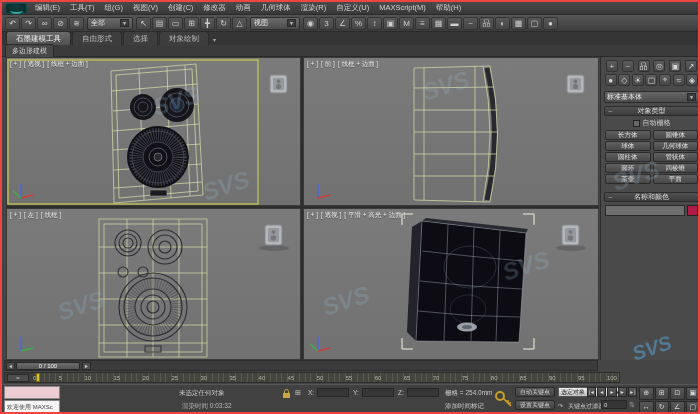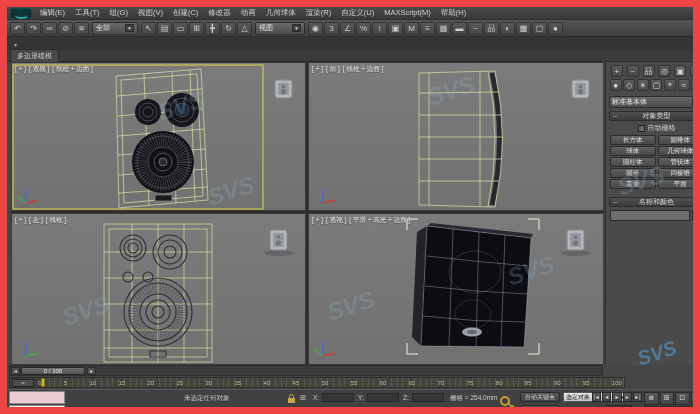--- a/index.html
+++ b/index.html
@@ -1,17 +1,17 @@
 <!DOCTYPE html>
 <html><head>
 <meta charset="utf-8">
 <style>
 *{box-sizing:border-box;margin:0;padding:0}
 body{font-family:"Liberation Sans",sans-serif;background:#222}
-#app{position:relative;width:700px;height:414px;background:#454545;border:7px solid #ef4444;overflow:hidden}
+#app{position:relative;width:700px;height:414px;background:#454545;border:2px solid #ef4444;overflow:hidden}
 
 #menubar{position:absolute;left:0;top:0;width:700px;height:13px;background:linear-gradient(#4a4a4a,#383838);display:flex;align-items:center;border-bottom:1px solid #2c2c2c}
 #applogo{width:22px;height:11px;margin:0 3px;border-radius:3px;background:radial-gradient(circle at 50% 20%,#0f3d3d,#0a2a2a);border:1px solid #0c4c4c;position:relative}
 #applogo:after{content:"";position:absolute;left:4px;top:3px;width:13px;height:5px;border-bottom:2px solid #2fa8a8;border-radius:50%}
 .menu-item{font-size:7.5px;color:#d2d2d2;padding:0 5px;line-height:12px;white-space:nowrap}
 
 #toolbar{position:absolute;left:0;top:13px;width:700px;height:17px;background:linear-gradient(#555,#3e3e3e);display:flex;align-items:center;padding-left:3px;border-bottom:1px solid #2a2a2a}
 .tool-icons{display:flex;gap:1px}
 .ticon{width:15px;height:13px;font-size:8px;color:#cfcfcf;background:linear-gradient(#585858,#464646);border:1px solid #333;border-radius:2px;display:flex;align-items:center;justify-content:center;overflow:hidden}
 .tdrop{height:13px;background:linear-gradient(#6a6a6a,#4d4d4d);border:1px solid #2d2d2d;border-radius:2px;color:#e4e4e4;font-size:7px;display:flex;align-items:center;padding:0 3px;margin:0 3px;gap:4px}
@@ -139,20 +139,27 @@
         <div class="ticon">~</div>
         <div class="ticon">品</div>
         <div class="ticon">◐</div>
         <div class="ticon">▩</div>
         <div class="ticon">▢</div>
         <div class="ticon">●</div>
       </div>
   </div>
 
   <div id="ribbon-tabs">
+    <div style="display:flex;gap:1px">
+
+    <div class="rtab active">石墨建模工具</div>
+        <div class="rtab">自由形式</div>
+        <div class="rtab">选择</div>
+        <div class="rtab">对象绘制</div>
+      </div>
     <div class="rtab-mini">▾</div>
   </div>
   <div id="ribbon-strip">
     <div id="poly-tab">多边形建模</div>
   </div>
 
   <div id="vp-area">
 
     <div class="vp" id="vp-tl">
       <div class="vplabel">

